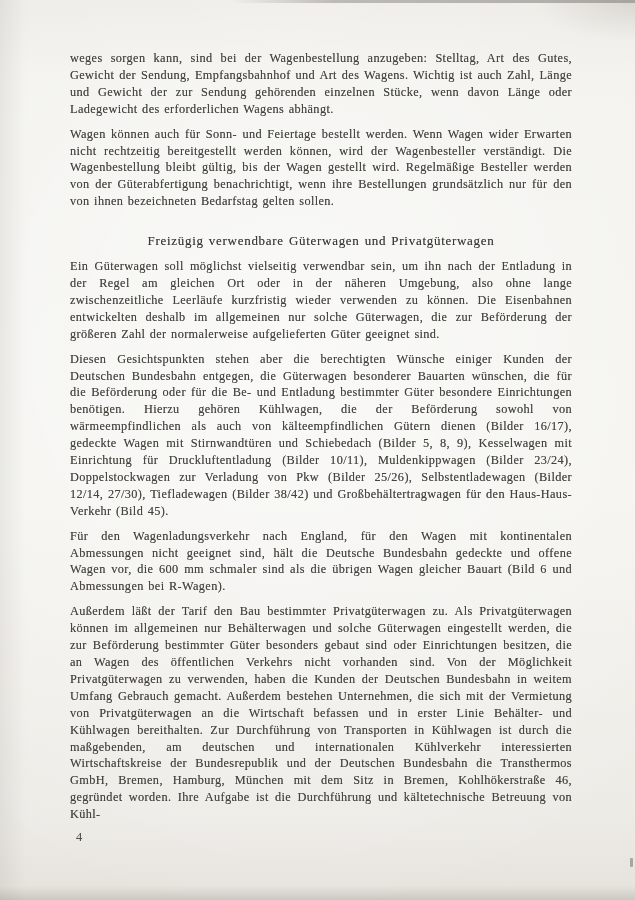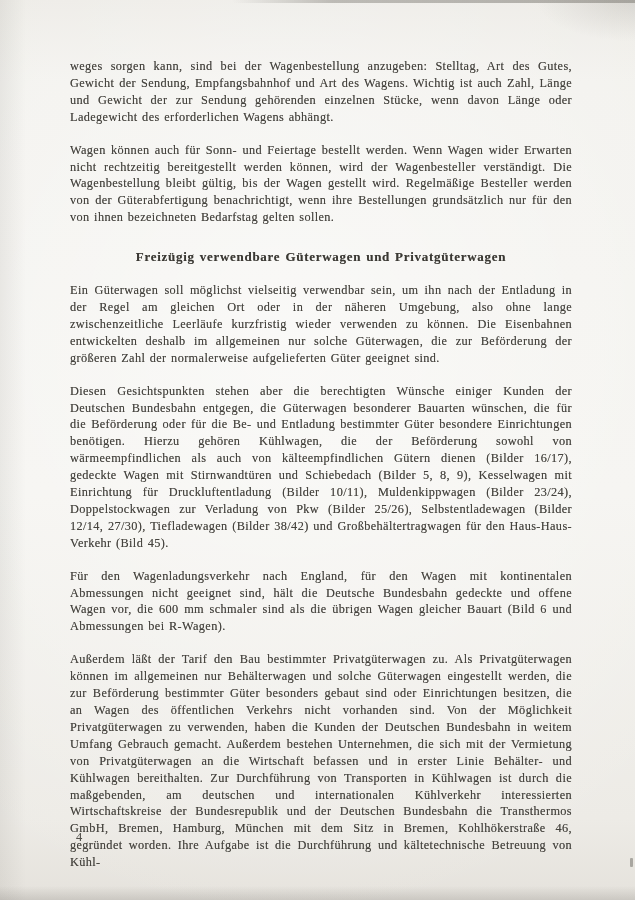--- a/index.html
+++ b/index.html
@@ -60,27 +60,27 @@
     width: 502px;
     color: #45433e;
     font-size: 12.3px;
     line-height: 16.9px;
     text-align: justify;
     letter-spacing: 0.030em;
     word-spacing: 0.09em;
     text-shadow: 0 0 0.4px rgba(69,67,62,0.55);
   }
   .para {
-    margin: 16px 0 5px 0;
+    margin: 8px 0 5px 0;
   }
   .heading {
     margin: 23px 0 2px 0;
     text-align: center;
     font-size: 13px;
-    font-weight: bold;
+    font-weight: normal;
     letter-spacing: 0.055em;
     color: #3b3934;
   }
   .page-number {
     position: absolute;
     left: 76px;
     top: 830px;
     font-size: 12.5px;
     color: #52504b;
     text-shadow: 0 0 0.4px rgba(82,80,75,0.5);

